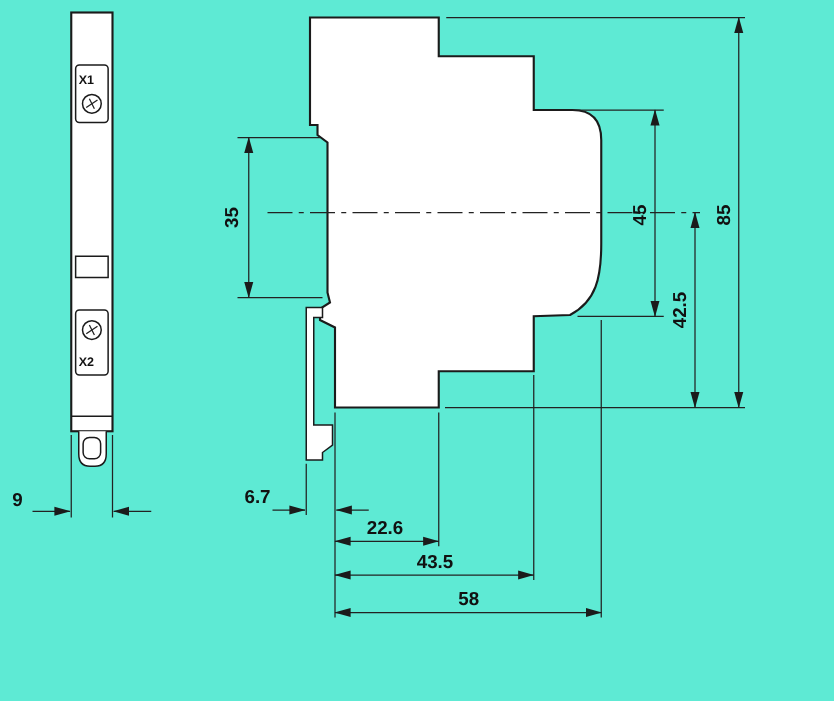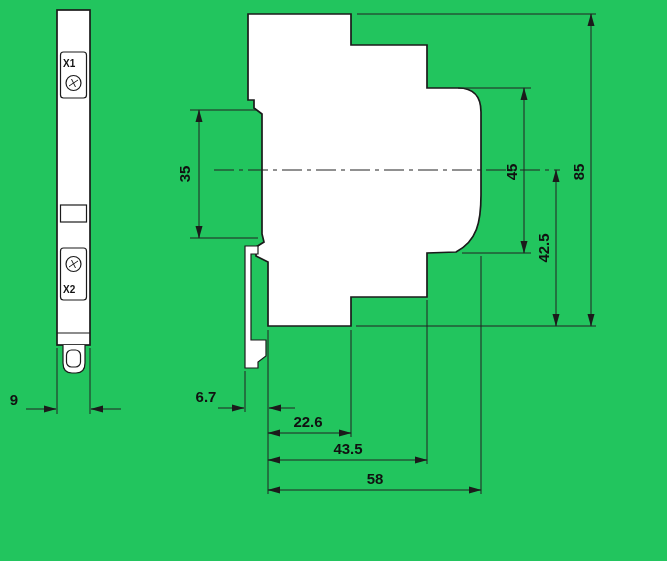--- a/index.html
+++ b/index.html
@@ -1,16 +1,16 @@
 <!DOCTYPE html>
 <html><head>
 <meta charset="utf-8">
 <style>
   html,body{margin:0;padding:0;background:#ffffff;}
-  .page{position:relative;width:667px;height:561px;background:#22c55e;overflow:hidden;
+  .page{position:relative;width:667px;height:561px;background:#5eead4;overflow:hidden;
         font-family:"Liberation Sans", sans-serif;}
   svg{display:block;}
   .outline{fill:#ffffff;stroke:#1b1b1b;stroke-width:1.7;stroke-linejoin:miter;}
   .detail{fill:none;stroke:#1b1b1b;stroke-width:1.2;}
   .detail-fill{fill:#ffffff;stroke:#1b1b1b;stroke-width:1.2;}
   .thin{fill:none;stroke:#222;stroke-width:1;}
   .dim{fill:none;stroke:#222;stroke-width:1;}
   .dimtext{font-family:"Liberation Sans", sans-serif;font-size:15px;font-weight:600;fill:#111;}
   .termtext{font-family:"Liberation Sans", sans-serif;font-size:10px;font-weight:bold;fill:#111;}
 </style>

